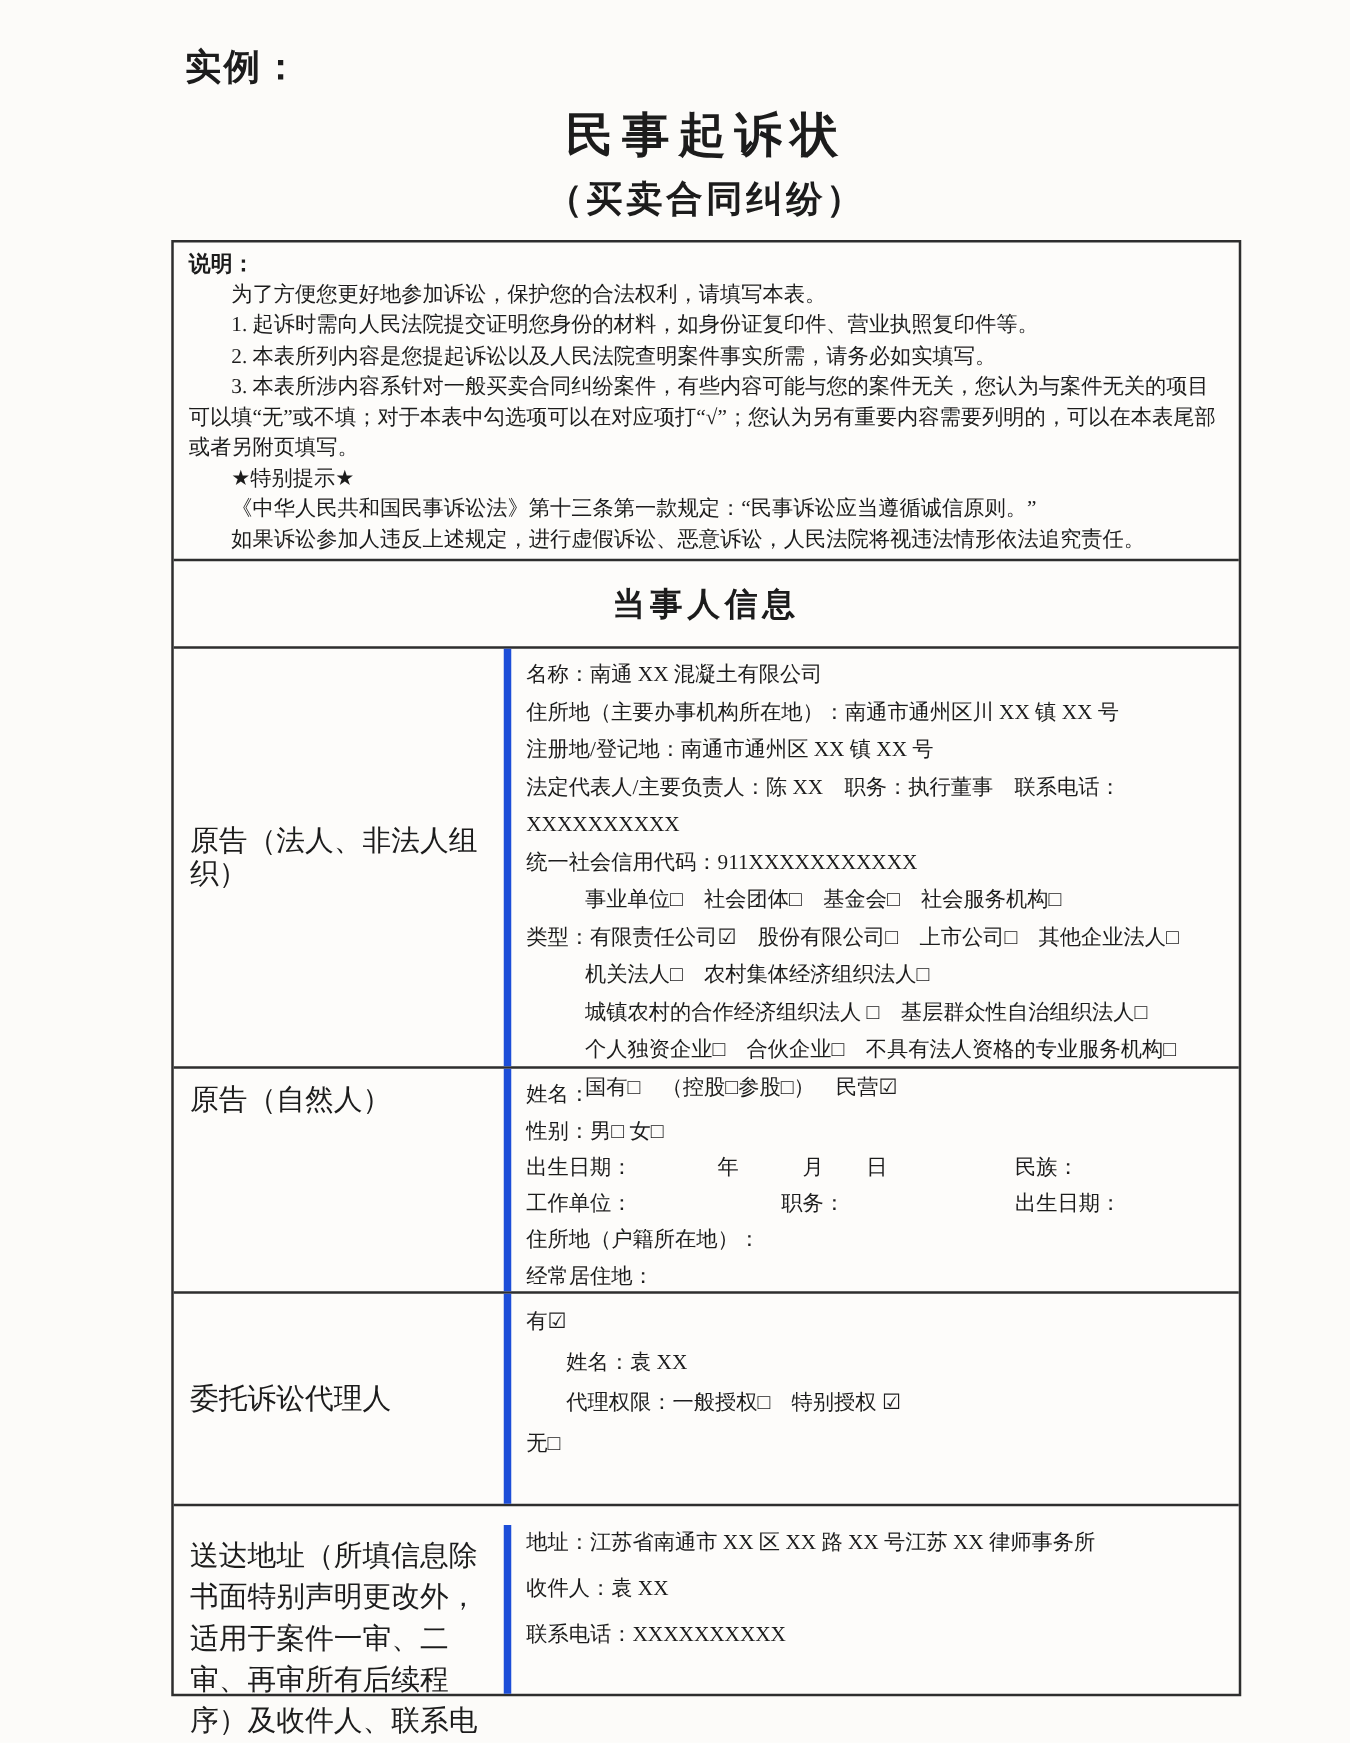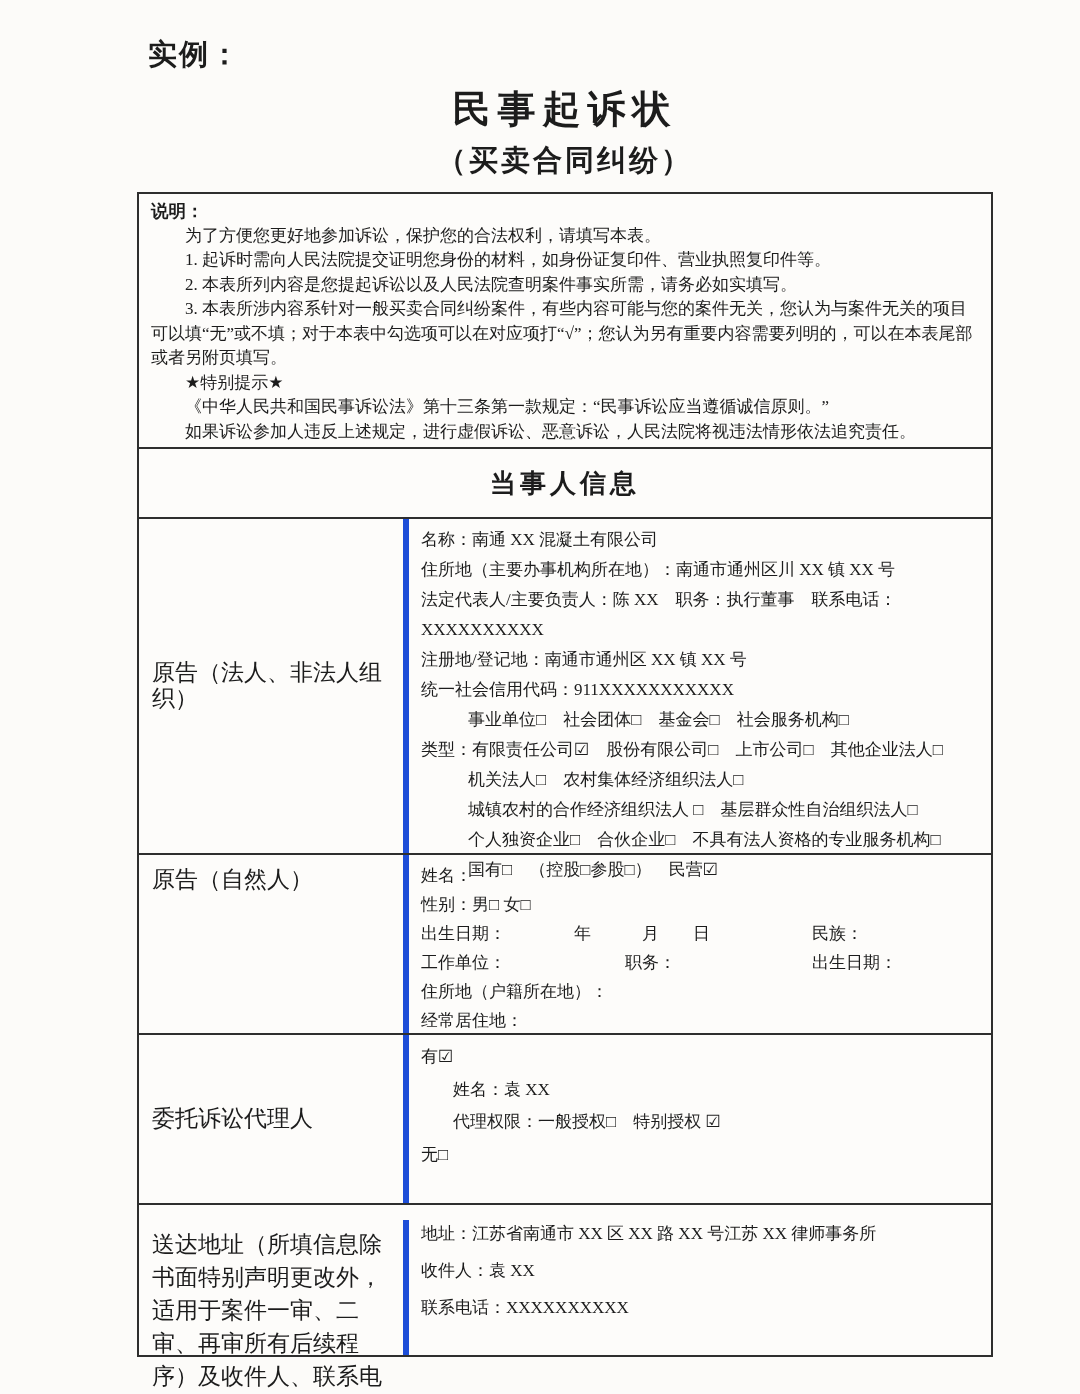--- a/index.html
+++ b/index.html
@@ -83,22 +83,22 @@
     <p>如果诉讼参加人违反上述规定，进行虚假诉讼、恶意诉讼，人民法院将视违法情形依法追究责任。</p>
   </div>
 
   <div class="section-header">当事人信息</div>
 
   <div class="trow row-org vcenter">
     <div class="tlabel">原告（法人、非法人组织）</div>
     <div class="tcontent">
       <div class="line">名称：南通 XX 混凝土有限公司</div>
       <div class="line">住所地（主要办事机构所在地）：南通市通州区川 XX 镇 XX 号</div>
+      <div class="line">注册地/登记地：南通市通州区 XX 镇 XX 号</div>
       <div class="line">法定代表人/主要负责人：陈 XX　职务：执行董事　联系电话：XXXXXXXXXX</div>
-      <div class="line">注册地/登记地：南通市通州区 XX 镇 XX 号</div>
       <div class="line">统一社会信用代码：911XXXXXXXXXXX</div>
       <div class="line ind">事业单位□　社会团体□　基金会□　社会服务机构□</div>
       <div class="line">类型：有限责任公司☑　股份有限公司□　上市公司□　其他企业法人□</div>
       <div class="line ind">机关法人□　农村集体经济组织法人□</div>
       <div class="line ind">城镇农村的合作经济组织法人 □　基层群众性自治组织法人□</div>
       <div class="line ind">个人独资企业□　合伙企业□　不具有法人资格的专业服务机构□</div>
       <div class="line ind">国有□　（控股□参股□）　民营☑</div>
     </div>
   </div>
 

